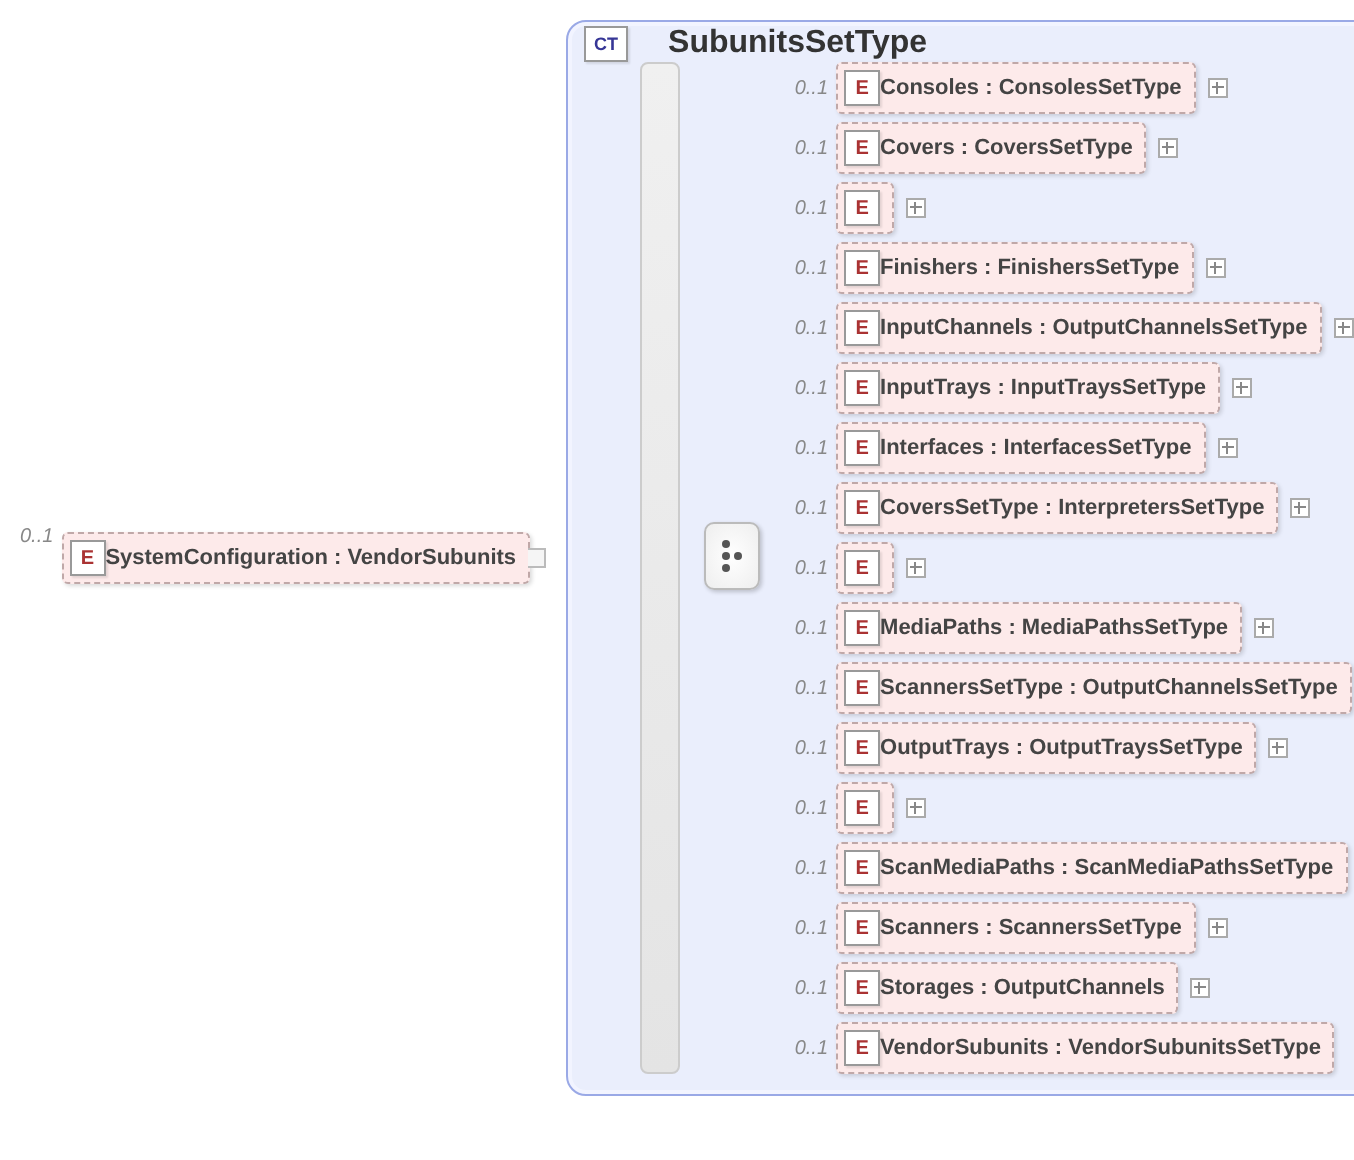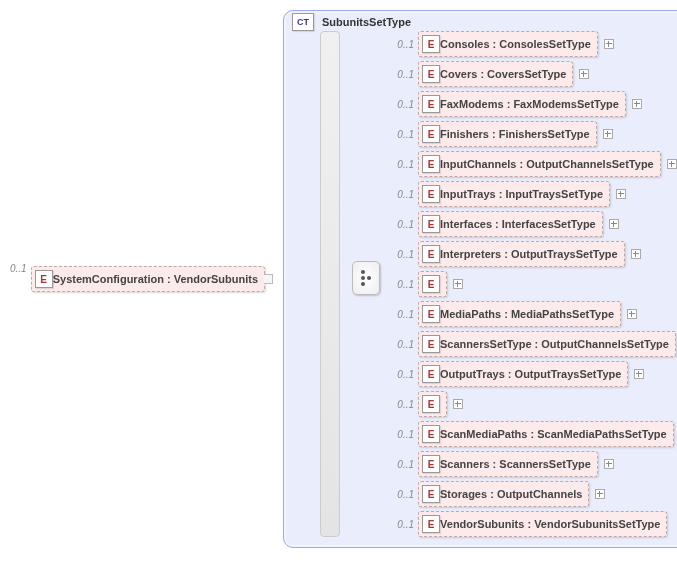--- a/index.html
+++ b/index.html
@@ -93,22 +93,22 @@
   .ct-header {
     position: absolute;
     top: 2px;
     left: 8px;
     display: flex;
     align-items: center;
   }
   .ct-title {
     font-weight: bold;
     color: #333;
-    font-size: 11px;
-    margin-left: 8px;
+    font-size: 16px;
+    margin-left: 20px;
   }
   .ct-body {
     display: flex;
     align-items: center;
     gap: 12px;
   }
   .spine {
     width: 18px;
     align-self: stretch;
     background: linear-gradient(#f0f0f0,#e4e4e4);
@@ -205,21 +205,20 @@
             <div class="node">
               <span class="badge">E</span>
               <span class="node-label">Covers  : CoversSetType</span>
             </div>
             <span class="plusbox"></span>
           </div>
           <div class="child-row">
             <span class="child-card">0..1</span>
             <div class="node">
               <span class="badge">E</span>
-              <span class="node-label">FaxModems : FaxModemsSetType</span>
             </div>
             <span class="plusbox"></span>
           </div>
           <div class="child-row">
             <span class="child-card">0..1</span>
             <div class="node">
               <span class="badge">E</span>
               <span class="node-label">Finishers : FinishersSetType</span>
             </div>
             <span class="plusbox"></span>
@@ -245,21 +244,21 @@
             <div class="node">
               <span class="badge">E</span>
               <span class="node-label">Interfaces : InterfacesSetType</span>
             </div>
             <span class="plusbox"></span>
           </div>
           <div class="child-row">
             <span class="child-card">0..1</span>
             <div class="node">
               <span class="badge">E</span>
-              <span class="node-label">Interpreters : OutputTraysSetType</span>
+              <span class="node-label">CoversSetType : InterpretersSetType</span>
             </div>
             <span class="plusbox"></span>
           </div>
           <div class="child-row">
             <span class="child-card">0..1</span>
             <div class="node">
               <span class="badge">E</span>
             </div>
             <span class="plusbox"></span>
           </div>

